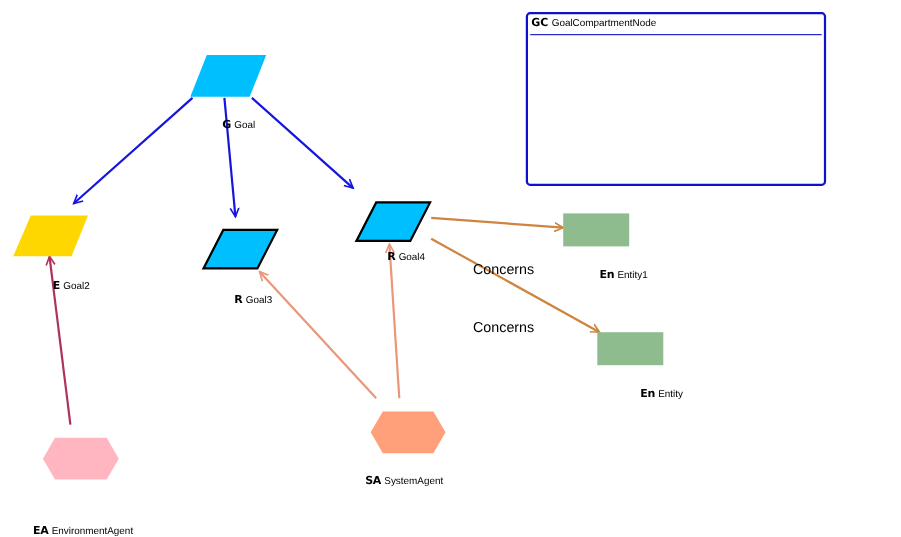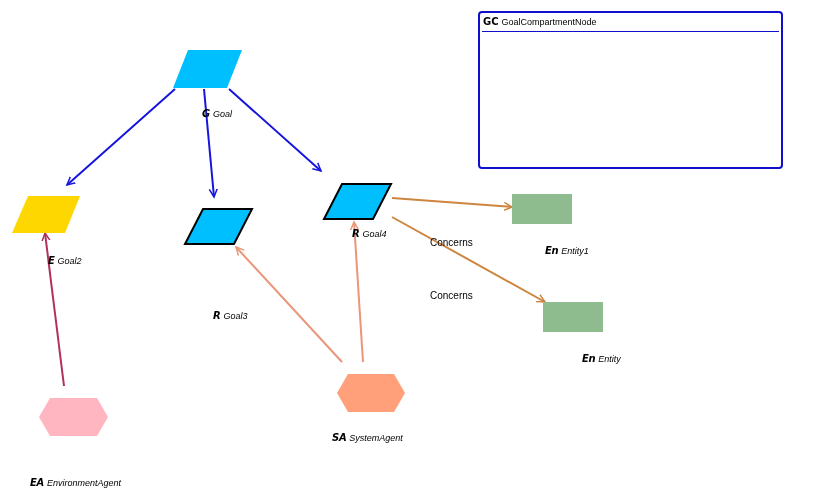--- a/index.html
+++ b/index.html
@@ -1,22 +1,22 @@
 <!DOCTYPE html>
 <html><head>
   <meta charset="utf-8">
   <style>
     html, body { margin: 0; padding: 0; background: #ffffff; }
     body { width: 819px; height: 488px; position: relative; overflow: hidden;
            font-family: "Liberation Sans", "DejaVu Sans", sans-serif; }
     #canvas { position: absolute; left: 0; top: 0; width: 819px; height: 488px; }
-    .lbl { position: absolute; font-size: 9px; color: #000; white-space: nowrap; line-height: 11px; font-style: italic; }
+    .lbl { position: absolute; font-size: 9px; color: #000; white-space: nowrap; line-height: 11px; }
     .lbl .pfx { font-weight: bold; font-size: 10px; font-family: "DejaVu Sans", sans-serif; margin-right: 3px; letter-spacing: -0.3px; }
-    .edge-lbl { position: absolute; font-size: 10px; color: #000; white-space: nowrap; }
-    .compartment { position: absolute; left: 478px; top: 11px; width: 305px; height: 158px;
+    .edge-lbl { position: absolute; font-size: 13px; color: #000; white-space: nowrap; }
+    .compartment { position: absolute; left: 478px; top: 11px; width: 273px; height: 158px;
                    border: 2px solid #1010cc; border-radius: 4px; background: #fff; box-sizing: border-box; }
     .compartment .hdr { position: absolute; left: 3px; top: 3px; font-size: 9px; }
     .compartment .hdr .pfx { font-weight: bold; font-size: 10px; font-family: "DejaVu Sans", sans-serif; margin-right: 3px; }
     .compartment .sep { position: absolute; left: 2px; right: 2px; top: 18px; height: 1px; background: #1010cc; }
   </style>
 </head>
 <body>
 
 <svg id="canvas" width="819" height="488" viewBox="0 0 819 488">
   <defs>
@@ -59,21 +59,21 @@
   </div>
   <div class="sep"></div>
 </div>
 
 <div class="lbl" style="left:202px; top:108px;">
   <span class="pfx">G</span><span>Goal</span>
 </div>
 <div class="lbl" style="left:48px; top:255px;">
   <span class="pfx">E</span><span>Goal2</span>
 </div>
-<div class="lbl" style="left:213px; top:267px;margin-top:43px;">
+<div class="lbl" style="left:213px; top:267px;">
   <span class="pfx">R</span><span>Goal3</span>
 </div>
 <div class="lbl" style="left:352px; top:228px;">
   <span class="pfx">R</span><span>Goal4</span>
 </div>
 <div class="lbl" style="left:545px; top:245px;text-align:right;">
   <span class="pfx">En</span><span>Entity1</span>
 </div>
 <div class="lbl" style="left:582px; top:353px;">
   <span class="pfx">En</span><span>Entity</span>

